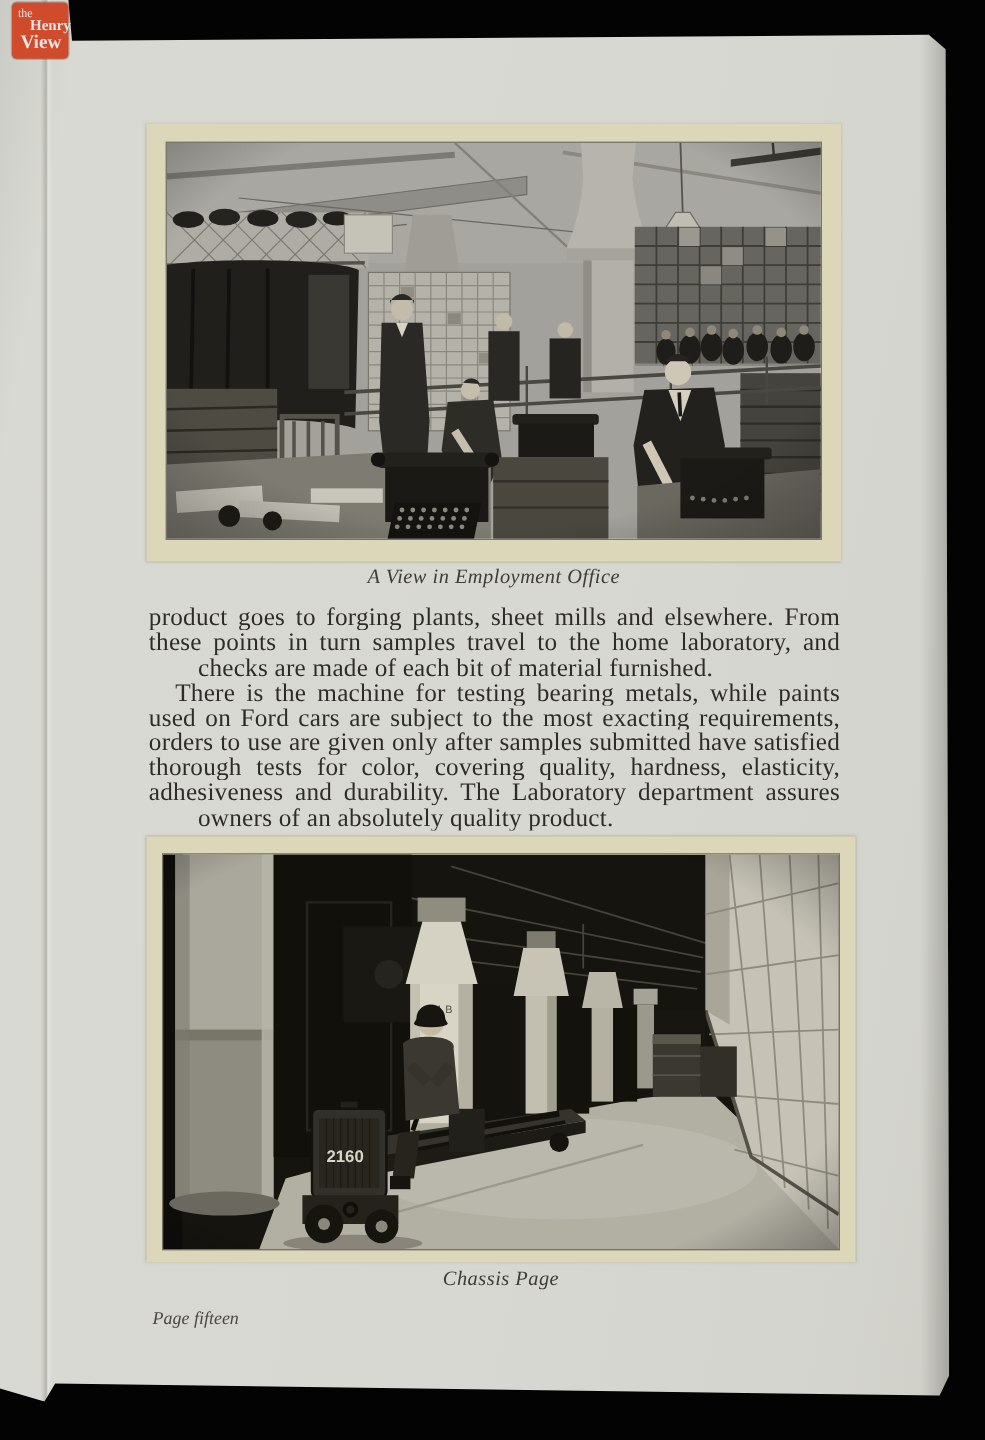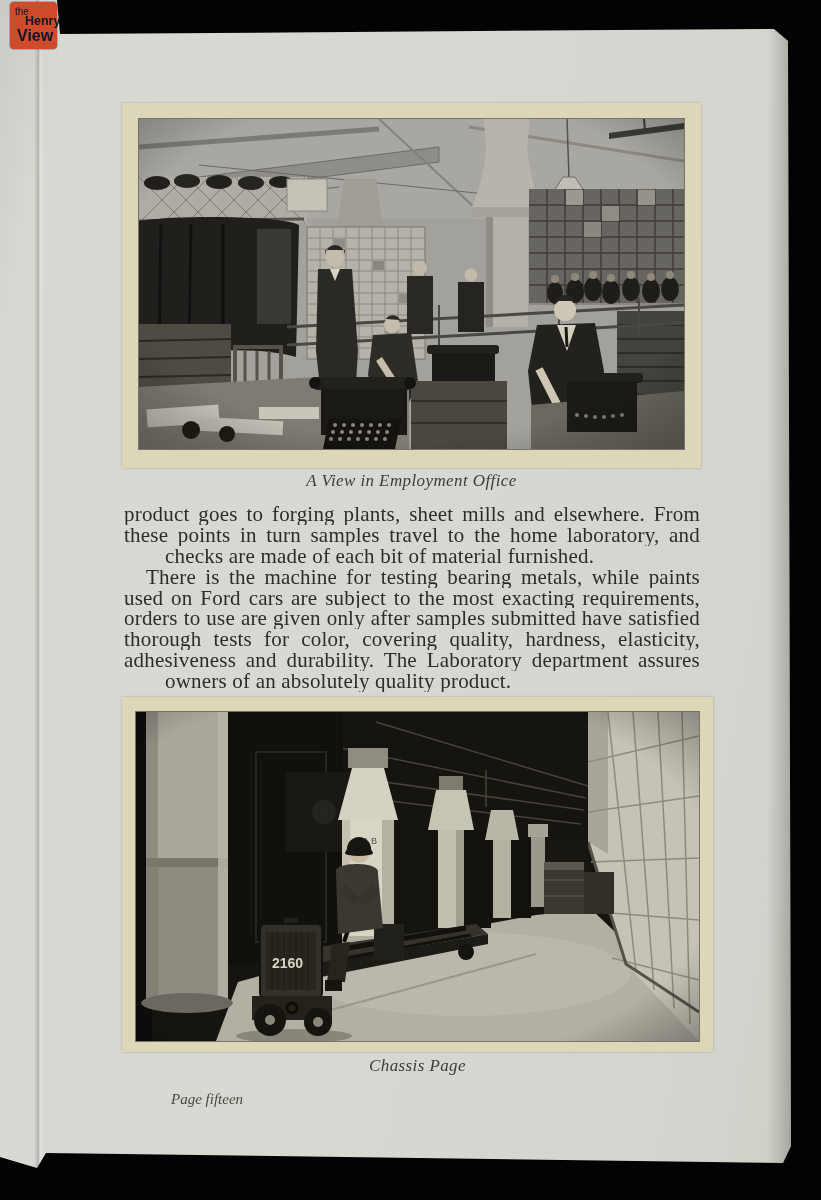--- a/index.html
+++ b/index.html
@@ -8,21 +8,21 @@
   
   .page{position:absolute;left:0;top:0;width:793px;height:1170px;
         background:linear-gradient(100deg,#cbcbc5 0%,#d9d9d3 7%,#d8d8d2 55%,#d4d4ce 90%,#cfcfc8 100%);
         clip-path:polygon(0 0,57px 0,60px 34px,774px 29px,788px 41px,791px 1146px,783px 1163px,46px 1153px,37px 1168px,0 1157px);}
   .crease{position:absolute;left:34px;top:0;width:10px;height:1170px;
         background:linear-gradient(90deg,rgba(0,0,0,0) 0%,rgba(90,90,80,.28) 45%,rgba(255,255,255,.25) 60%,rgba(0,0,0,0) 100%);}
   .edge-shade{position:absolute;right:0;top:0;width:26px;height:1170px;
         background:linear-gradient(270deg,rgba(60,60,55,.30),rgba(0,0,0,0));}
   
   .logo{position:absolute;left:10px;top:2px;width:47px;height:47px;background:#cf4b2b;
-        border-radius:4px;color:#0f172a;font-family:Liberation Sans, sans-serif;line-height:1;
+        border-radius:4px;color:#e5e5e5;font-family:Liberation Serif, serif;line-height:1;
         box-shadow:0 0 0 1px rgba(0,0,0,.2);}
   .logo .l1{position:absolute;left:5px;top:5px;font-size:10px;}
   .logo .l2{position:absolute;left:15px;top:13px;font-size:12.5px;font-weight:bold;}
   .logo .l3{position:absolute;left:7px;top:26px;font-size:16px;font-weight:bold;}
   
   .mat{position:absolute;background:#ddd7ba;box-shadow:0 0 2px rgba(120,115,90,.5);}
   .mat1{left:122px;top:103px;width:579px;height:365px;}
   .mat2{left:122px;top:697px;width:591px;height:355px;}
   .photo{position:absolute;box-shadow:0 0 0 1px #76746a;}
   .photo svg{display:block;width:100%;height:100%;}
@@ -32,21 +32,21 @@
   .caption{position:absolute;text-align:center;font-style:italic;font-size:17px;color:#3e3c36;
         letter-spacing:.4px;}
   .cap1{left:122px;top:471px;width:579px;}
   .cap2{left:122px;top:1056px;width:591px;}
   .body-text{position:absolute;left:124px;top:504px;width:576px;font-size:21px;
         color:#2e2c28;}
   .body-text .line{text-align:justify;text-align-last:justify;line-height:20.9px;height:20.9px;
         overflow:hidden;letter-spacing:.2px;}
   .body-text .line.last{text-align-last:left;margin-left:41px;}
   .body-text .line.indent{text-indent:22px;}
-  .pagenum{position:absolute;left:127px;top:1091px;font-style:italic;font-size:15px;color:#4a4840;margin-left:44px;}
+  .pagenum{position:absolute;left:127px;top:1091px;font-style:italic;font-size:15px;color:#4a4840;}
 </style>
 </head>
 <body>
 
 <div class="scan">
   <div class="page">
     <div class="crease"></div>
     <div class="edge-shade"></div>
 
     <div class="mat mat1">

